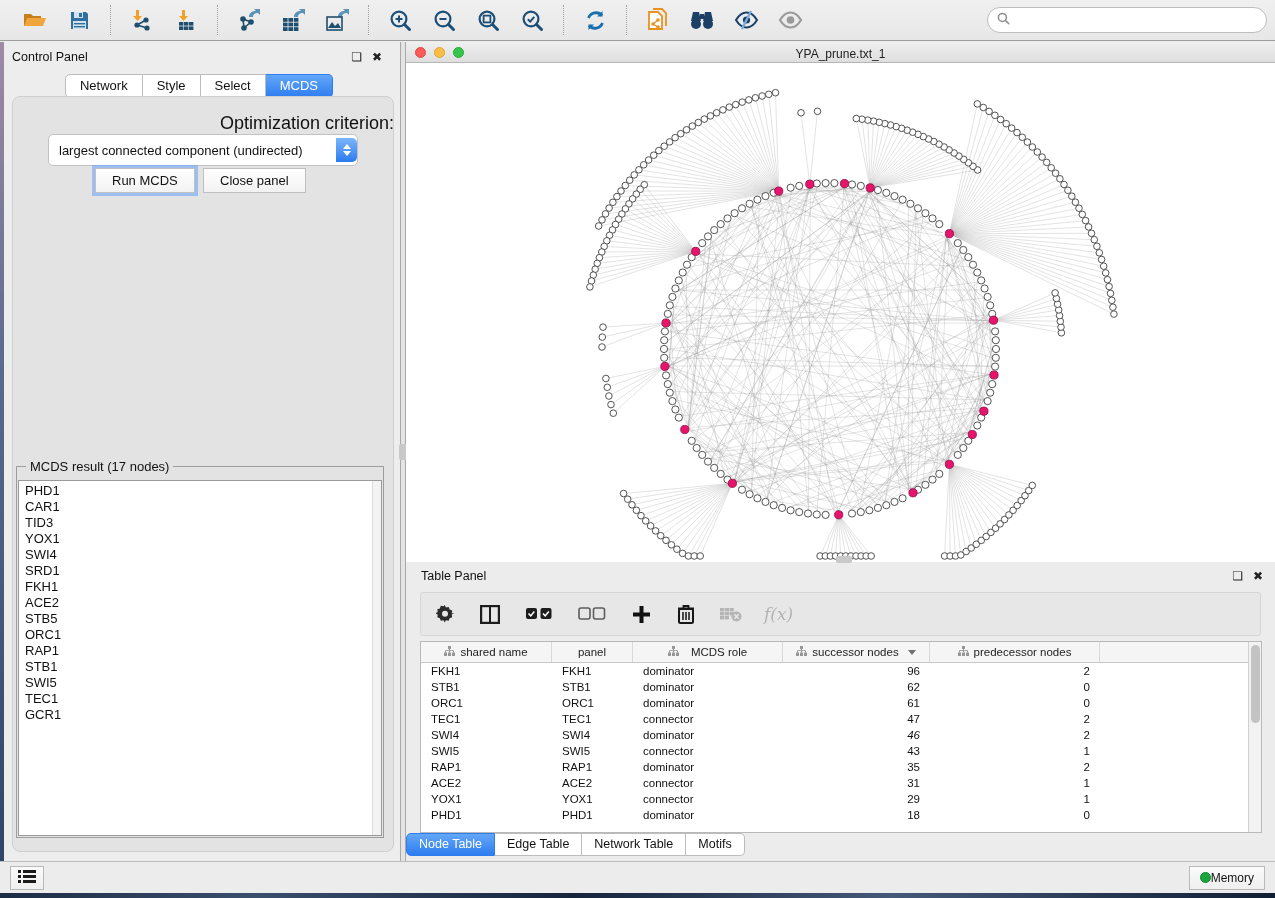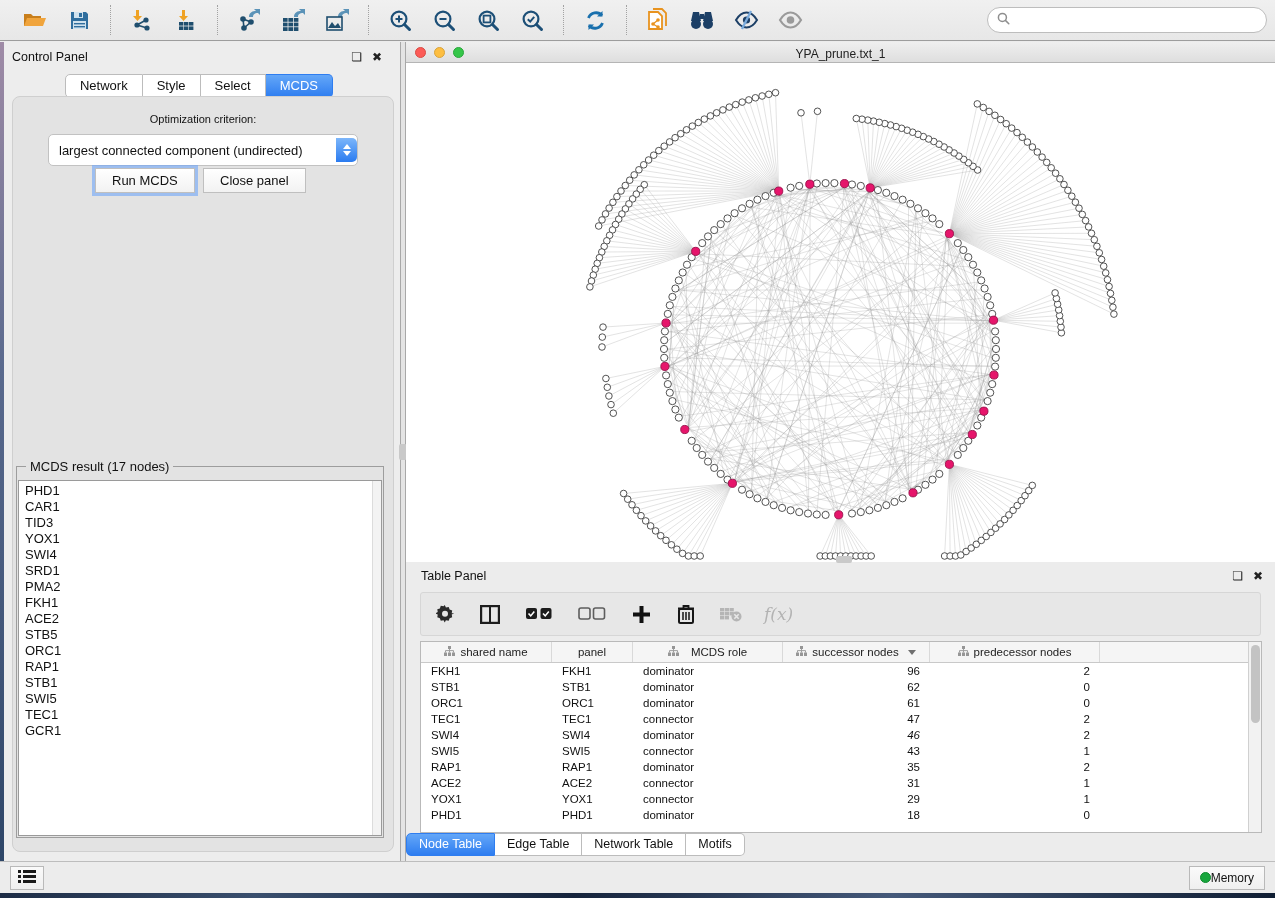--- a/index.html
+++ b/index.html
@@ -25,21 +25,21 @@
   #cp-title { font-size:12.5px; color:#111; padding-left:8px; }
   .win-ctrls { margin-left:auto; display:flex; gap:10px; padding-right:12px; font-size:12px; color:#222; }
   .win-ctrls span { cursor:default; }
   #cp-tabs { left:4px; top:74px; width:390px; display:flex; justify-content:center; }
   .seg { display:flex; }
   .seg-tab { font-size:13px; padding:3px 14px 4px; background:#fff; border:1px solid #bcbcbc; border-left:none; color:#111; }
   .seg-tab:first-child { border-left:1px solid #bcbcbc; border-radius:5px 0 0 5px; }
   .seg-tab:last-child { border-radius:0 5px 5px 0; }
   .seg-tab.sel { background:linear-gradient(#64a7f8,#2e7df0); color:#fff; border-color:#2e7df0; }
   #cp-card { left:12px; top:96px; width:382px; height:756px; background:#e3e3e3; border:1px solid #cfcfcf; border-radius:8px; }
-  #opt-label { left:12px; top:113px; width:382px; text-align:center; font-size:11px; color:#111; }
+  #opt-label { left:12px; top:113px; width:382px; text-align:right; font-size:18px; color:#111; }
   #opt-select { left:48px; top:134px; width:310px; height:32px; background:#fff; border:1px solid #c2c2c2; border-radius:5px;
     display:flex; align-items:center; font-size:13px; color:#111; }
   #opt-select .val { flex:1; padding-left:10px; white-space:nowrap; overflow:hidden; }
   #opt-stepper { width:21px; height:24px; margin-left:auto; background:linear-gradient(#7cb6fa,#2a7bf0); border-radius:0 5px 5px 0;
     display:flex; flex-direction:column; align-items:center; justify-content:center; gap:2px; }
   .tri-up { width:0; height:0; border-left:4px solid transparent; border-right:4px solid transparent; border-bottom:5px solid #fff; }
   .tri-dn { width:0; height:0; border-left:4px solid transparent; border-right:4px solid transparent; border-top:5px solid #fff; }
   .mac-btn { background:linear-gradient(#ffffff,#f2f2f2); border:1px solid #bfbfbf; border-radius:0; font-size:13px;
     color:#111; padding:4px 16px; font-family:"Liberation Sans",sans-serif; }
   #run-btn { left:95px; top:168px; box-shadow:0 0 0 3px rgba(110,165,248,.6); }
@@ -337,21 +337,20 @@
 <div id="mcds-fieldset" class="abs"></div>
 <div id="mcds-legend" class="abs">MCDS result (17 nodes)</div>
 <div id="mcds-list" class="abs">
   <div id="mcds-items">
       <div>PHD1</div>
       <div>CAR1</div>
       <div>TID3</div>
       <div>YOX1</div>
       <div>SWI4</div>
       <div>SRD1</div>
-      <div>PMA2</div>
       <div>FKH1</div>
       <div>ACE2</div>
       <div>STB5</div>
       <div>ORC1</div>
       <div>RAP1</div>
       <div>STB1</div>
       <div>SWI5</div>
       <div>TEC1</div>
       <div>GCR1</div>
     </div>

